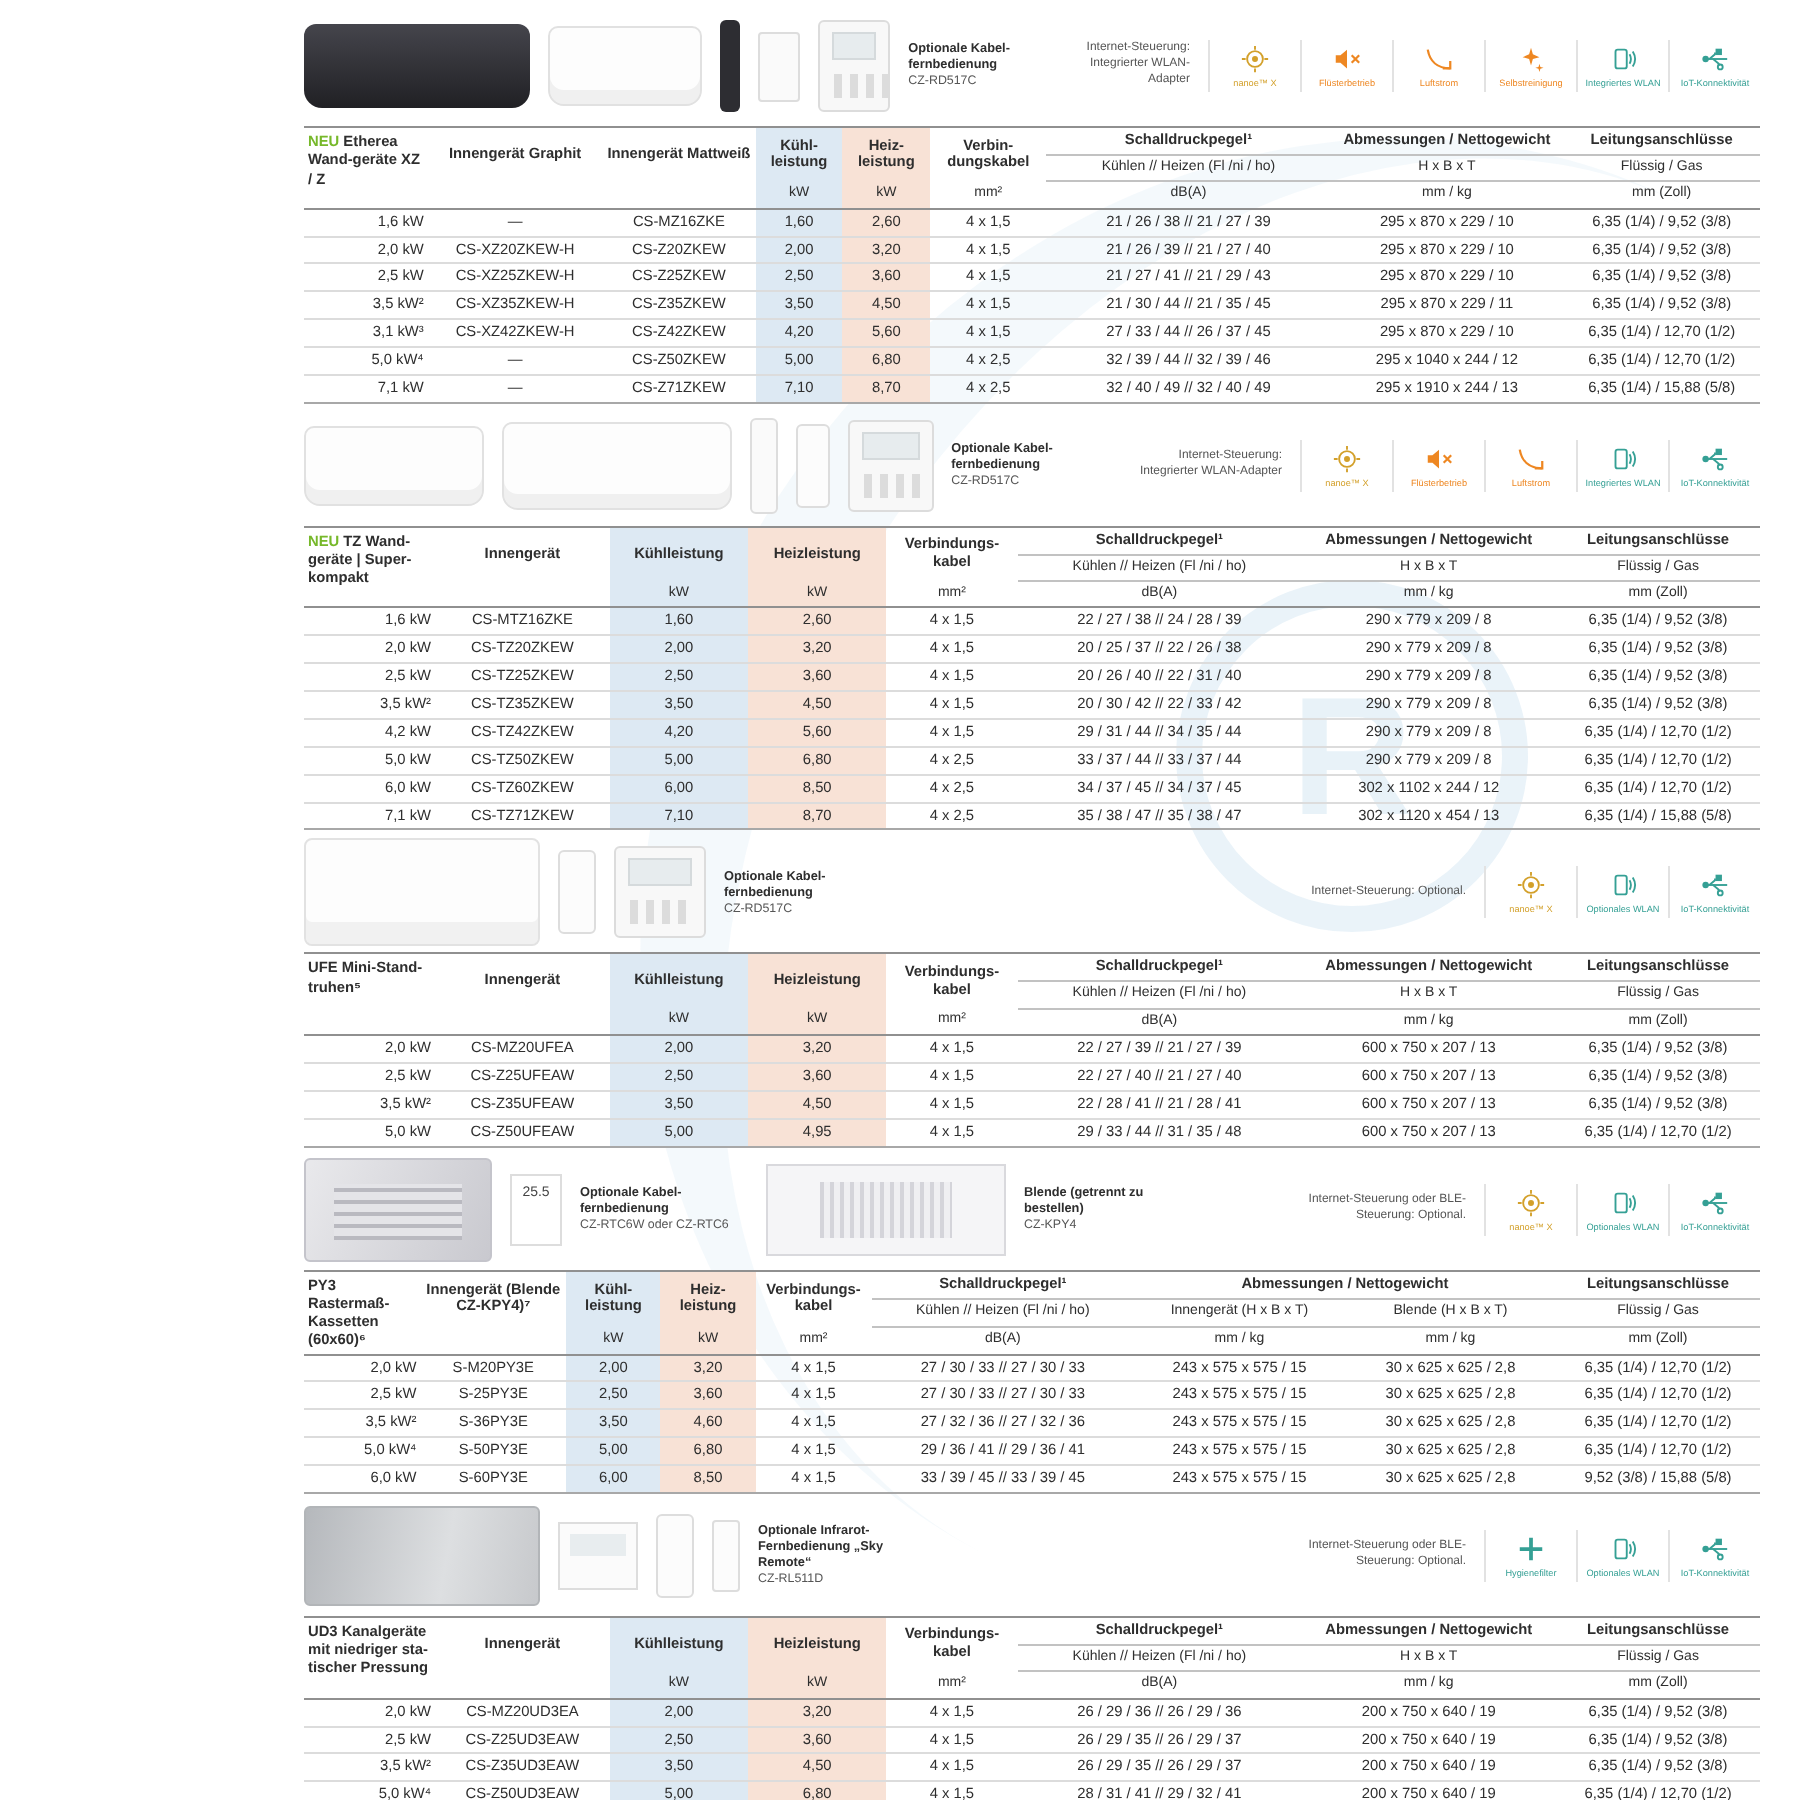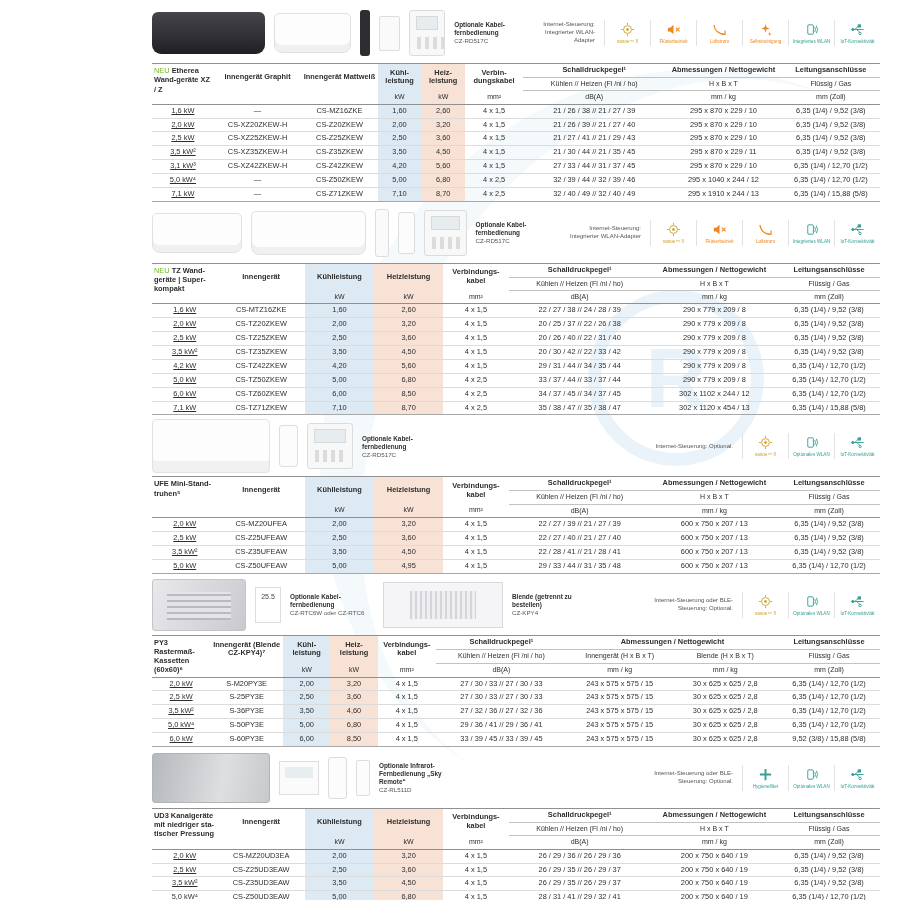--- a/index.html
+++ b/index.html
@@ -61,24 +61,24 @@
   table{width:100%;border-collapse:collapse;table-layout:fixed;font-size:7.4px;
         line-height:1.2;border-top:1px solid #909090;margin-bottom:4px;}
   th,td{padding:2px 2px;text-align:center;overflow:hidden;}
   thead th{font-weight:normal;white-space:normal;}
   thead tr.h1 th{font-weight:bold;font-size:7.4px;}
   thead th.grp{border-bottom:1px solid #c2c2c2;margin-top:20px;}
   thead tr.h2 th{border-bottom:1px solid #c2c2c2;font-size:7px;}
   thead tr.h3 th{border-bottom:1px solid #909090;font-size:7px;}
   th.ttl{text-align:left;border-bottom:1px solid #909090;vertical-align:top;font-size:7.6px;
          line-height:1.25;}
-  .neu{color:#76b82a;font-weight:normal;}
+  .neu{color:#76b82a;font-weight:bold;}
   tbody td{border-bottom:1px solid #dcdcdc;white-space:nowrap;}
   tbody tr:last-child td{border-bottom:1px solid #a8a8a8;}
-  td.tl{text-align:center;text-decoration:underline;}
+  td.tl{text-align:right;}
   .bg-cool{background:#dde9f3;}
   .bg-heat{background:#f8e2d6;}
 </style>
 </head>
 <body>
 
 <div class="wm wm-swoosh"></div>
 <div class="wm wm-circle">R</div>
 
 <div class="page">
@@ -231,21 +231,21 @@
           <td>295 x 870 x 229 / 11</td>
           <td>6,35 (1/4) / 9,52 (3/8)</td>
         </tr>
           <tr>
           <td class="tl">3,1 kW³</td>
           <td>CS-XZ42ZKEW-H</td>
           <td>CS-Z42ZKEW</td>
           <td class="bg-cool">4,20</td>
           <td class="bg-heat">5,60</td>
           <td>4 x 1,5</td>
-          <td>27 / 33 / 44 // 31 / 37 / 45</td>
+          <td>27 / 33 / 44 // 26 / 37 / 45</td>
           <td>295 x 870 x 229 / 10</td>
           <td>6,35 (1/4) / 12,70 (1/2)</td>
         </tr>
           <tr>
           <td class="tl">5,0 kW⁴</td>
           <td>—</td>
           <td>CS-Z50ZKEW</td>
           <td class="bg-cool">5,00</td>
           <td class="bg-heat">6,80</td>
           <td>4 x 2,5</td>

